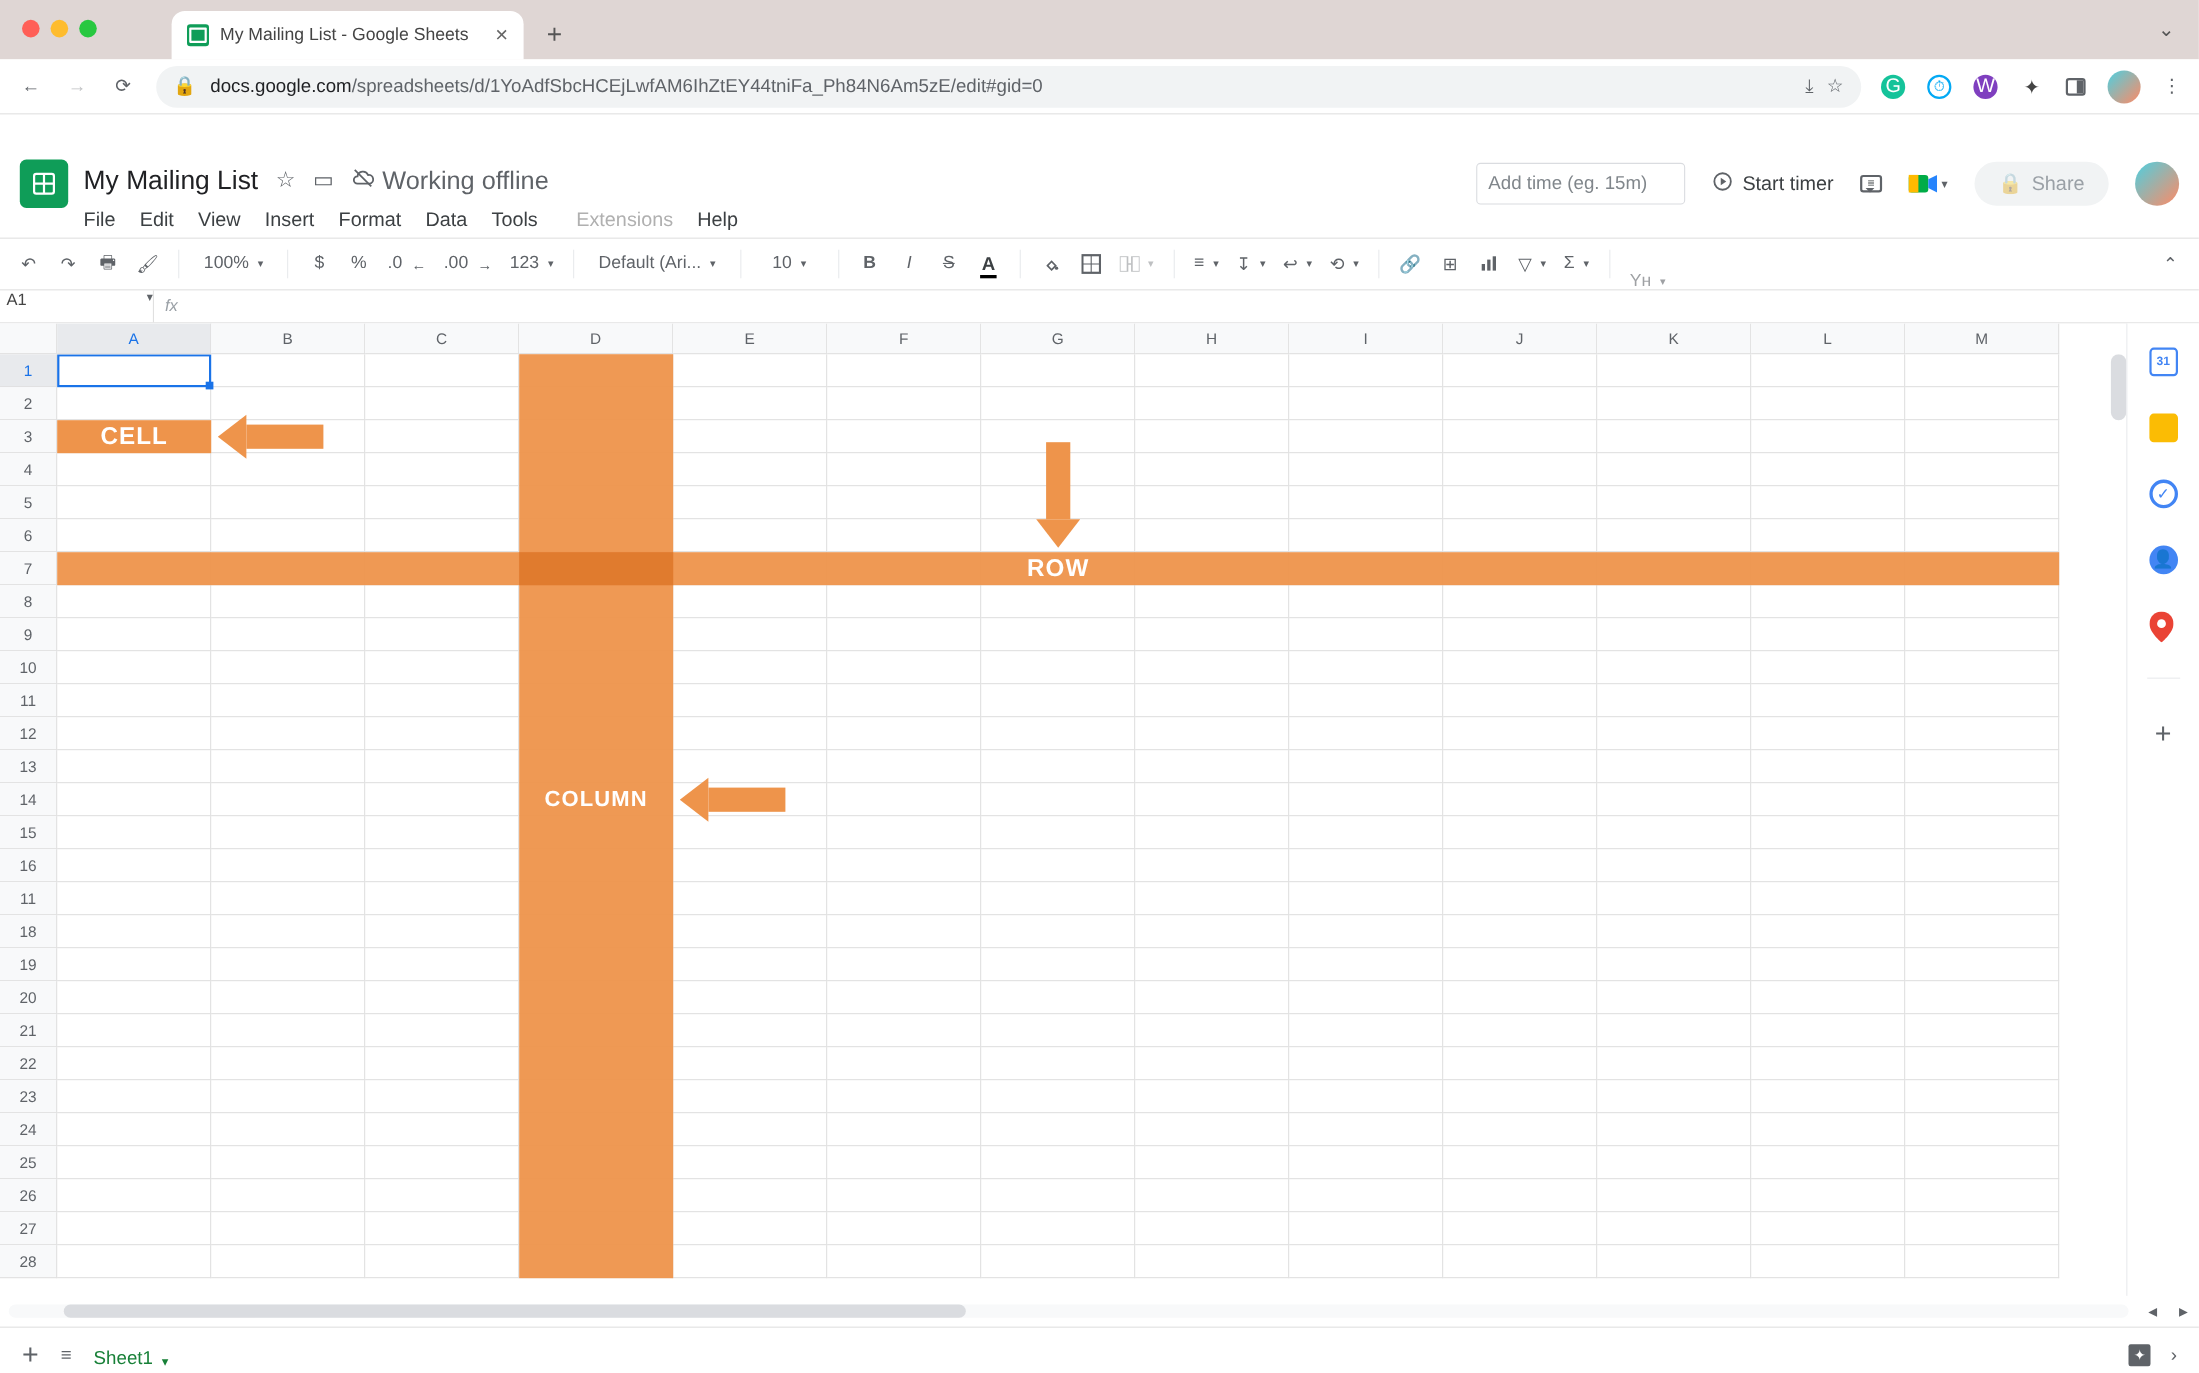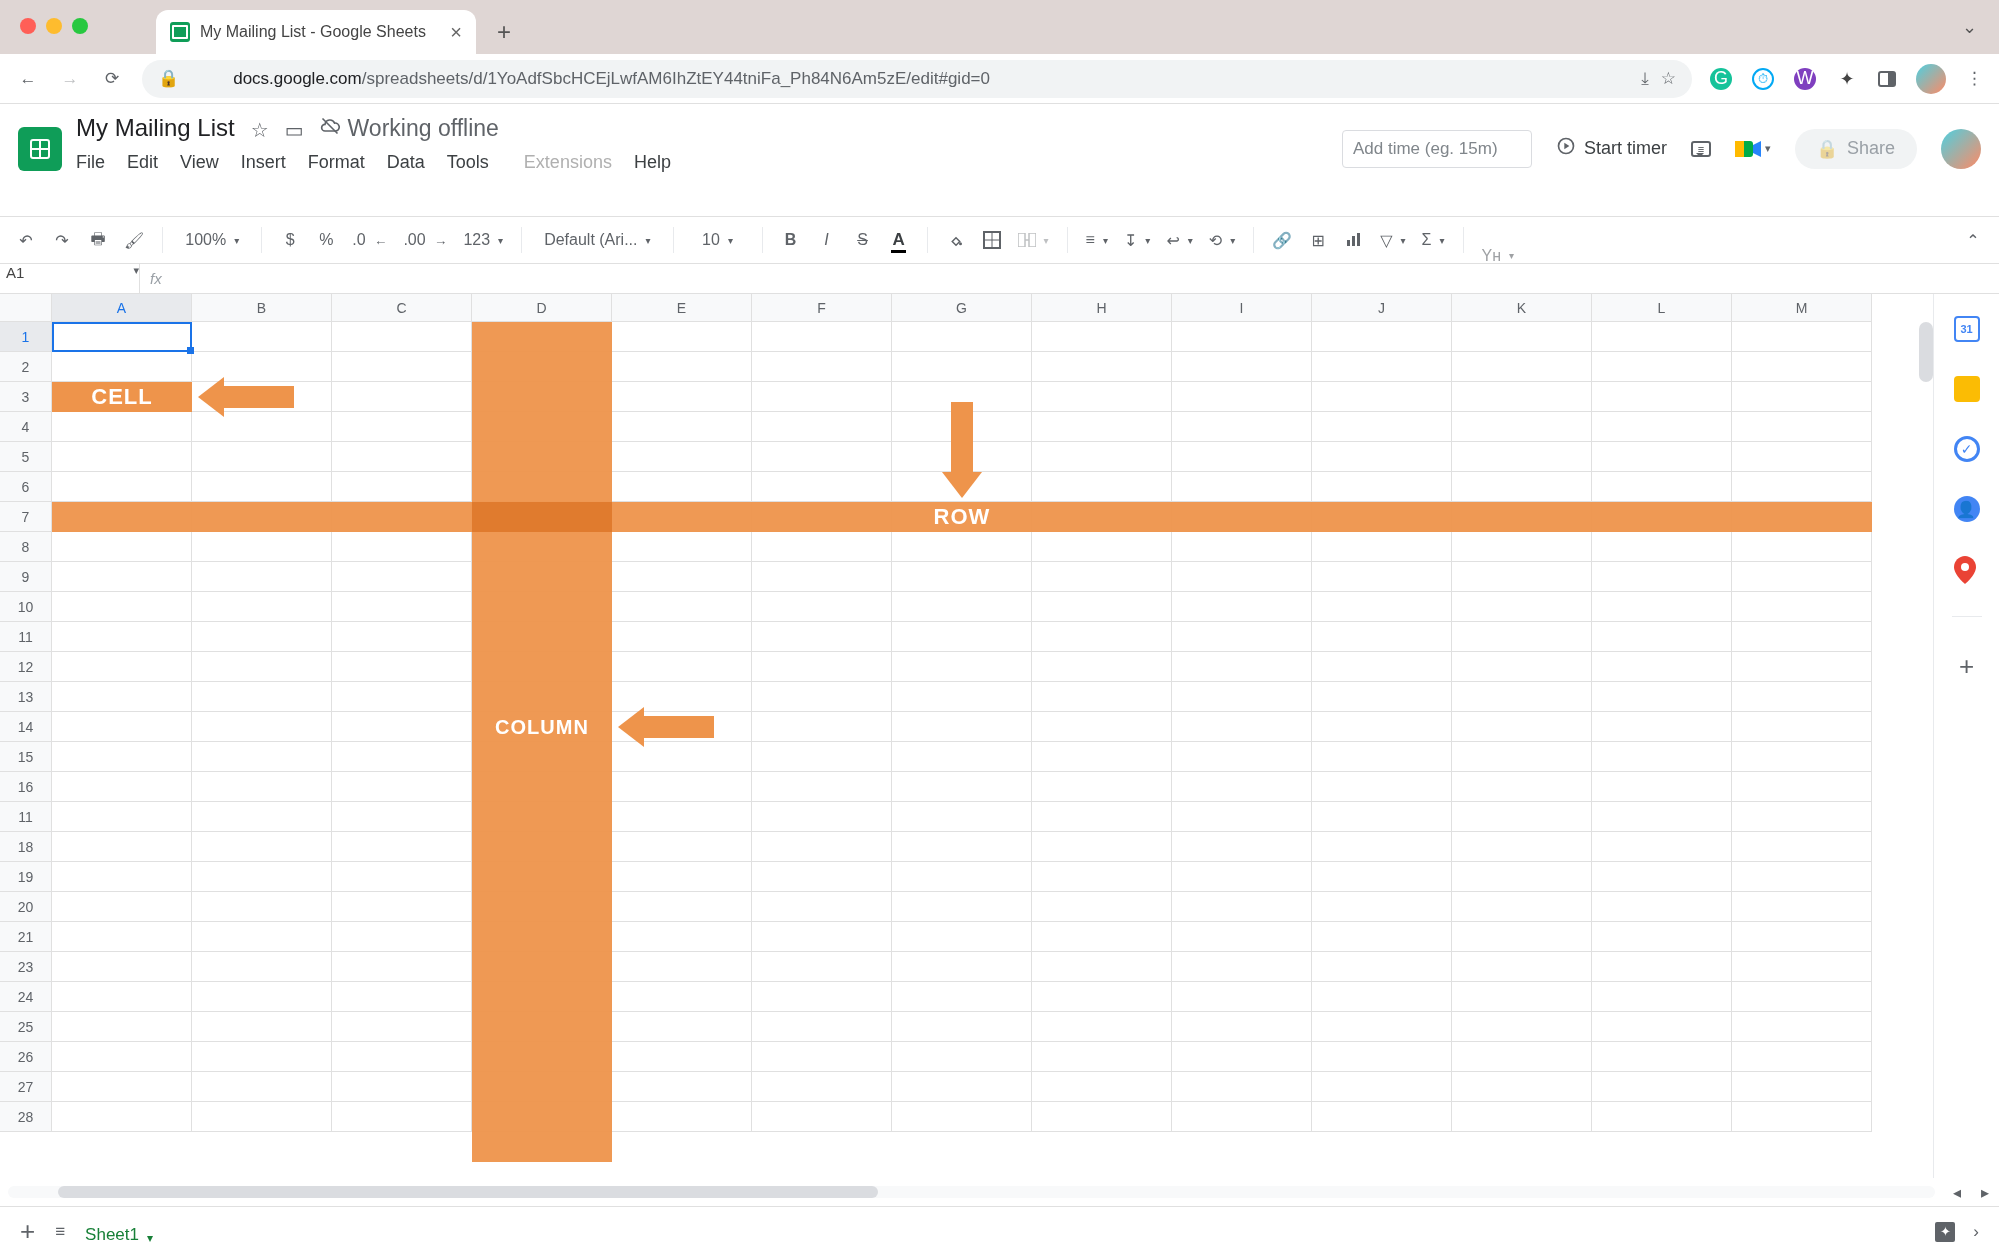--- a/index.html
+++ b/index.html
@@ -26,38 +26,38 @@
   .chrome-tab{background:#fff;border-radius:12px 12px 0 0;height:44px;min-width:320px;display:flex;align-items:center;padding:0 14px;gap:10px;font-size:16px;color:#444;}
   .sheets-favicon{width:20px;height:20px;border-radius:3px;background:#0f9d58;display:flex;align-items:center;justify-content:center;}
   .sheets-favicon::after{content:"";width:12px;height:10px;border:2px solid #fff;border-radius:1px;}
   .tab-close{margin-left:auto;color:#666;font-size:20px;}
   .new-tab{width:36px;height:36px;border-radius:50%;display:flex;align-items:center;justify-content:center;font-size:24px;color:#555;margin-bottom:4px;margin-left:10px;}
   .chrome-caret{margin-left:auto;margin-right:10px;margin-bottom:16px;color:#555;font-size:18px;}
 
   .addr-bar{height:50px;background:#fff;border-bottom:1px solid var(--grey-border);display:flex;align-items:center;padding:0 16px;gap:18px;font-size:17px;}
   .nav-ico{color:#5f6368;width:24px;text-align:center;}
   .omni{flex:1;background:#f1f3f4;border-radius:24px;height:38px;display:flex;align-items:center;padding:0 16px;gap:12px;color:#5f6368;font-size:17px;}
-  .omni .url-dark{color:#202124;margin-left:42px;}
+  .omni .url-dark{color:#202124;}
   .ext-row{display:flex;align-items:center;gap:20px;color:#5f6368;}
   .ext-ico{width:22px;height:22px;display:flex;align-items:center;justify-content:center;font-size:18px;}
   .round{border-radius:50%;}
   .grammarly{background:#15c39a;color:#fff;}
   .clockify{color:#03a9f4;border:2px solid #03a9f4;border-radius:50%;width:22px;height:22px;font-size:13px;}
   .wix{background:#7f3fbf;color:#fff;}
   .ext-puzzle{color:#444;}
   .ext-panel{border:2px solid #5f6368;border-radius:3px;width:18px;height:16px;position:relative;}
   .ext-panel::after{content:"";position:absolute;right:0;top:0;width:6px;height:100%;background:#5f6368;}
   .profile{width:30px;height:30px;border-radius:50%;background:linear-gradient(135deg,#4dd0e1,#ff8a65);}   
 
   
   .docs-head{display:flex;align-items:center;padding:10px 18px 0 18px;gap:14px;}
   .docs-logo{width:44px;height:44px;background:#0f9d58;border-radius:6px;display:flex;align-items:center;justify-content:center;}
   .docs-logo svg{display:block;}
   .title-block{display:flex;flex-direction:column;gap:4px;}
-  .title-row{display:flex;align-items:flex-end;gap:16px;font-size:24px;color:#202124;}
+  .title-row{display:flex;align-items:flex-start;gap:16px;font-size:24px;color:#202124;margin-top:37px;}
   .title-row .muted{color:var(--text-grey);font-size:20px;}
   .status-row{display:flex;align-items:center;gap:8px;color:var(--text-grey);font-size:23px;}
   .menu-bar{display:flex;gap:22px;font-size:18px;color:var(--text-dark);padding:6px 0 10px 0;}
   .menu-bar .disabled{color:#b0b0b0;margin-left:13px;}
   .head-right{margin-left:auto;display:flex;align-items:center;gap:24px;}
   .timer-input{border:1px solid #dadce0;border-radius:4px;height:38px;width:190px;padding:0 10px;font-size:17px;color:#80868b;display:flex;align-items:center;}
   .timer-btn{display:flex;align-items:center;gap:8px;font-size:18px;color:#3c4043;}
   .comment-ico{border:2px solid #5f6368;border-radius:3px;width:20px;height:16px;display:flex;align-items:center;justify-content:center;font-size:11px;position:relative;}
   .comment-ico::after{content:"";position:absolute;bottom:-6px;left:3px;border:4px solid transparent;border-top-color:#5f6368;}
   .share-btn{background:#f1f3f4;color:#9aa0a6;border-radius:20px;height:40px;padding:0 22px;display:flex;align-items:center;gap:8px;font-size:18px;}
@@ -659,20 +659,36 @@
           <div class="cell"></div>
           <div class="cell"></div>
           <div class="cell"></div>
           <div class="cell"></div>
           <div class="cell"></div>
           <div class="cell"></div>
           <div class="cell"></div>
           <div class="cell"></div>
         </div>
         <div class="row">
+          <div class="rh">22</div>
+          <div class="cell"></div>
+          <div class="cell"></div>
+          <div class="cell"></div>
+          <div class="cell"></div>
+          <div class="cell"></div>
+          <div class="cell"></div>
+          <div class="cell"></div>
+          <div class="cell"></div>
+          <div class="cell"></div>
+          <div class="cell"></div>
+          <div class="cell"></div>
+          <div class="cell"></div>
+          <div class="cell"></div>
+        </div>
+        <div class="row">
           <div class="rh">23</div>
           <div class="cell"></div>
           <div class="cell"></div>
           <div class="cell"></div>
           <div class="cell"></div>
           <div class="cell"></div>
           <div class="cell"></div>
           <div class="cell"></div>
           <div class="cell"></div>
           <div class="cell"></div>

